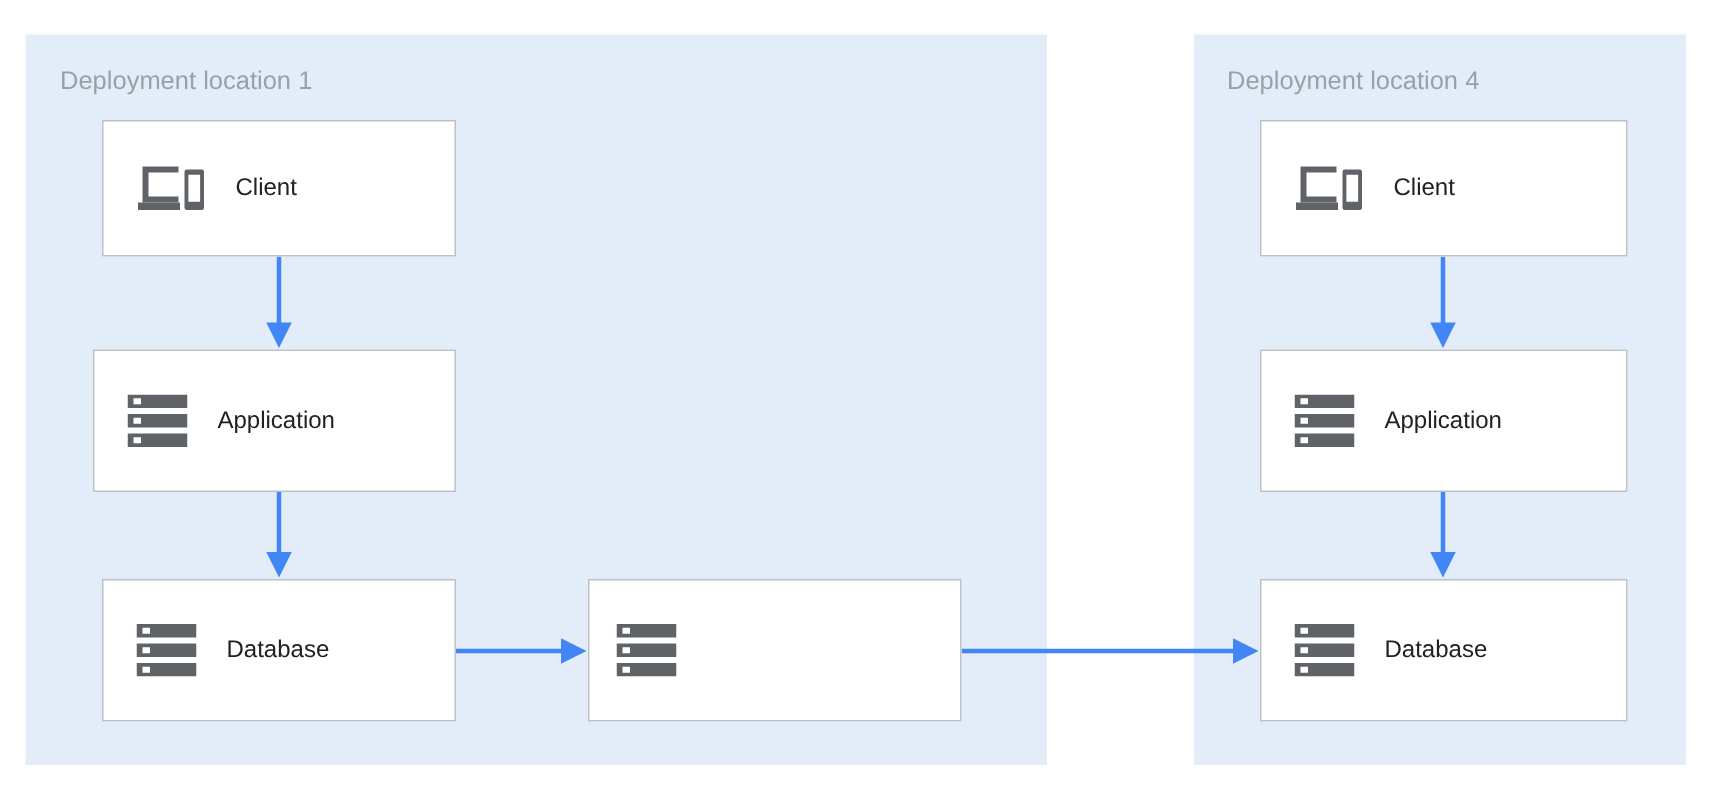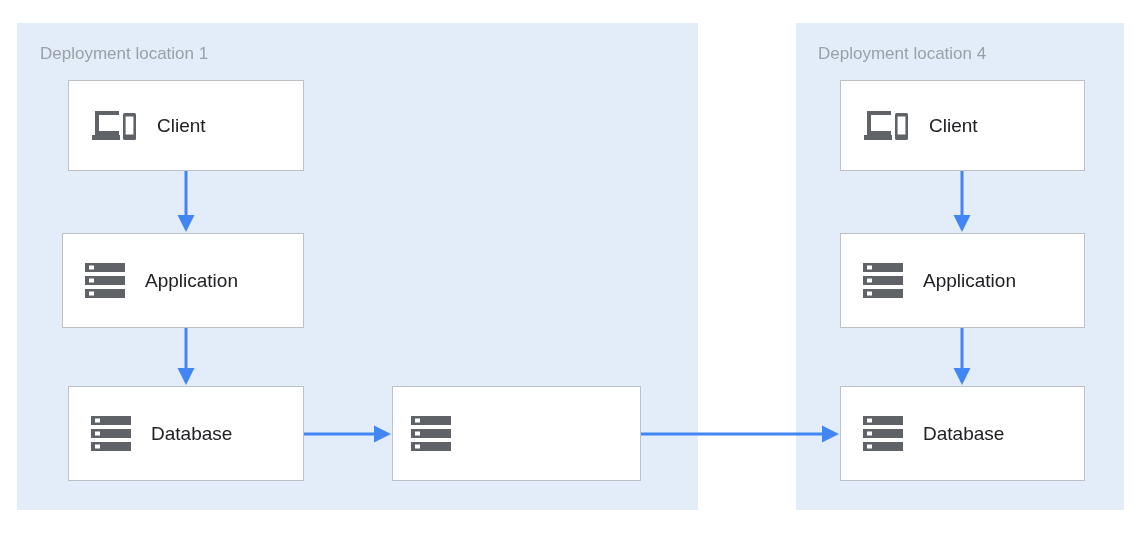--- a/index.html
+++ b/index.html
@@ -44,21 +44,21 @@
     display: flex;
     align-items: center;
     justify-content: flex-start;
   }
   .node-icon {
     flex: 0 0 auto;
     display: block;
   }
   .node-label {
     color: #202124;
-    font-size: 19px;
+    font-size: 16px;
     line-height: 23px;
     white-space: pre-line;
   }
 
   
   .node.wide .node-icon { margin-left: 22px; }
   .node.wide .node-label { margin-left: 20px; }
   .node.narrow .node-icon { margin-left: 18px; }
   .node.narrow .node-label { margin-left: 18px; }
 

